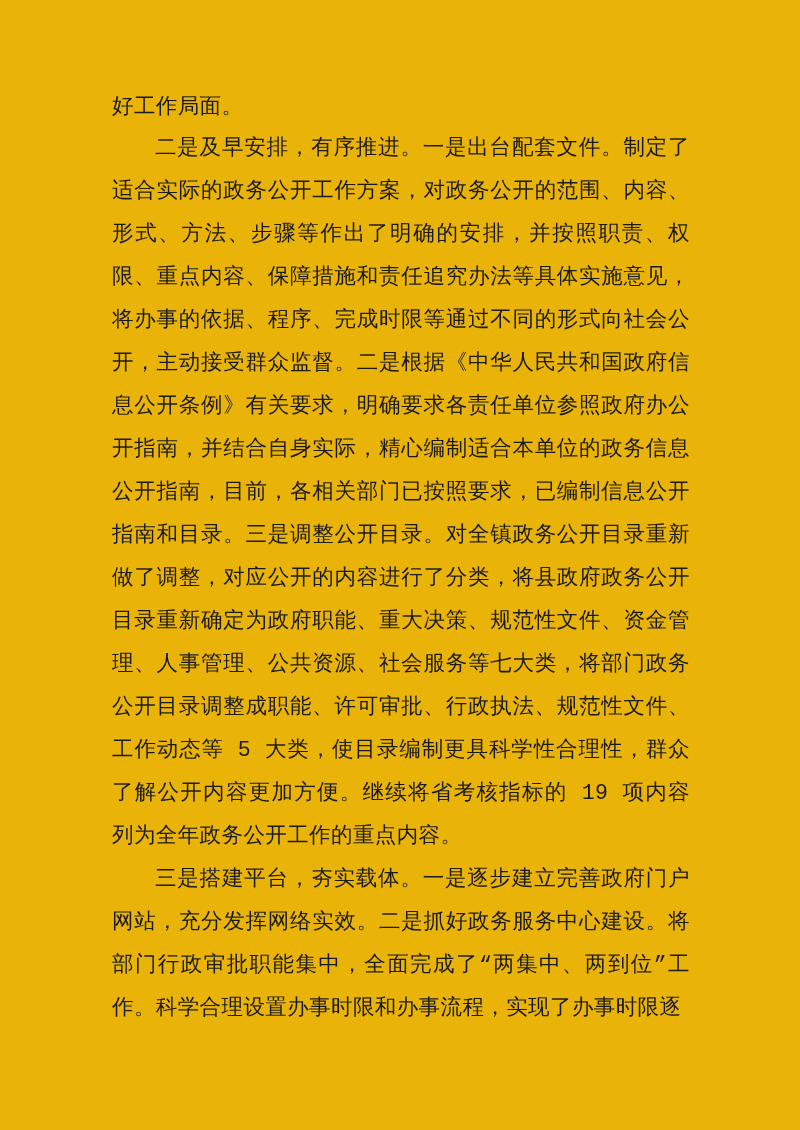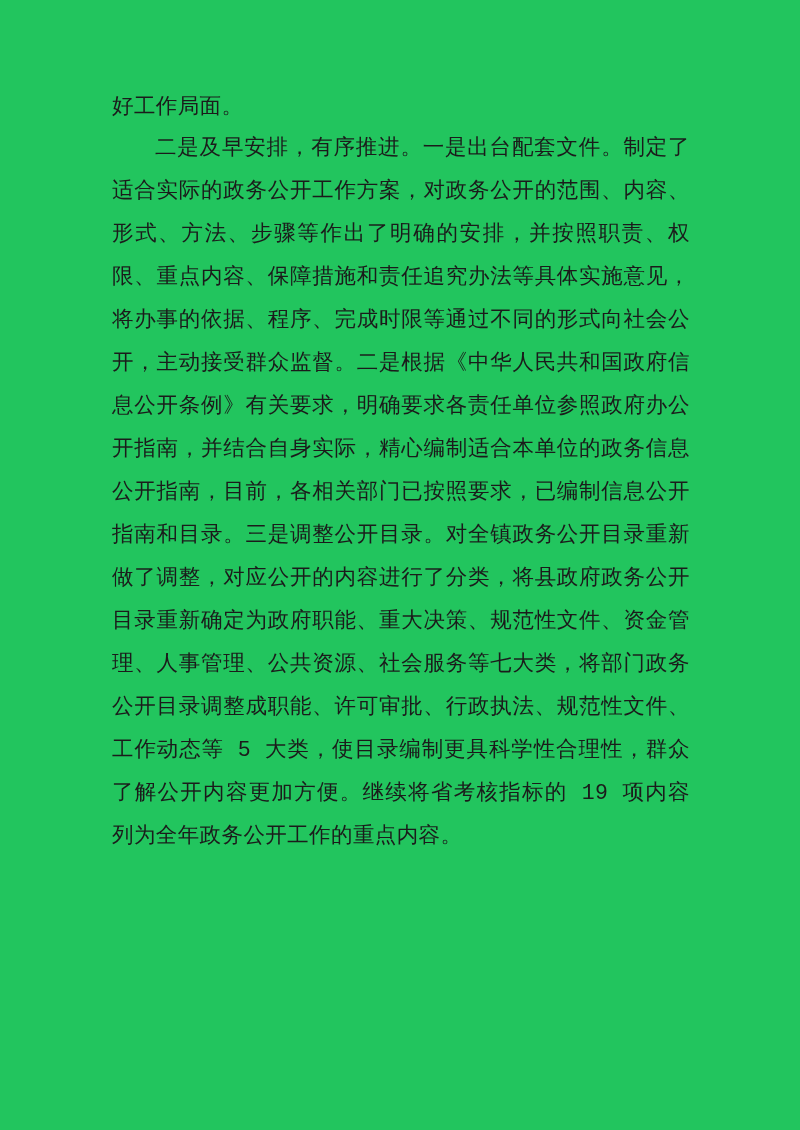--- a/index.html
+++ b/index.html
@@ -4,21 +4,21 @@
 <style>
   html, body {
     margin: 0;
     padding: 0;
     background: #ffffff;
   }
   .page {
     position: relative;
     width: 800px;
     height: 1130px;
-    background: #22c55e;
+    background: #eab308;
     overflow: hidden;
     box-sizing: border-box;
   }
   .doc-body {
     position: absolute;
     left: 112px;
     top: 84px;
     width: 578px;
   }
   .para {
@@ -37,14 +37,15 @@
     font-family: Liberation Mono, monospace;
   }
 </style>
 </head>
 <body>
 
 <div class="page">
   <div class="doc-body">
     <p class="para">好工作局面。</p>
     <p class="para indent">二是及早安排，有序推进。一是出台配套文件。制定了适合实际的政务公开工作方案，对政务公开的范围、内容、形式、方法、步骤等作出了明确的安排，并按照职责、权限、重点内容、保障措施和责任追究办法等具体实施意见，将办事的依据、程序、完成时限等通过不同的形式向社会公开，主动接受群众监督。二是根据《中华人民共和国政府信息公开条例》有关要求，明确要求各责任单位参照政府办公开指南，并结合自身实际，精心编制适合本单位的政务信息公开指南，目前，各相关部门已按照要求，已编制信息公开指南和目录。三是调整公开目录。对全镇政务公开目录重新做了调整，对应公开的内容进行了分类，将县政府政务公开目录重新确定为政府职能、重大决策、规范性文件、资金管理、人事管理、公共资源、社会服务等七大类，将部门政务公开目录调整成职能、许可审批、行政执法、规范性文件、工作动态等 5 大类，使目录编制更具科学性合理性，群众了解公开内容更加方便。继续将省考核指标的 19 项内容列为全年政务公开工作的重点内容。</p>
+    <p class="para indent">三是搭建平台，夯实载体。一是逐步建立完善政府门户网站，充分发挥网络实效。二是抓好政务服务中心建设。将部门行政审批职能集中，全面完成了“两集中、两到位”工作。科学合理设置办事时限和办事流程，实现了办事时限逐</p>
   </div>
 </div>
 
 </body></html>

